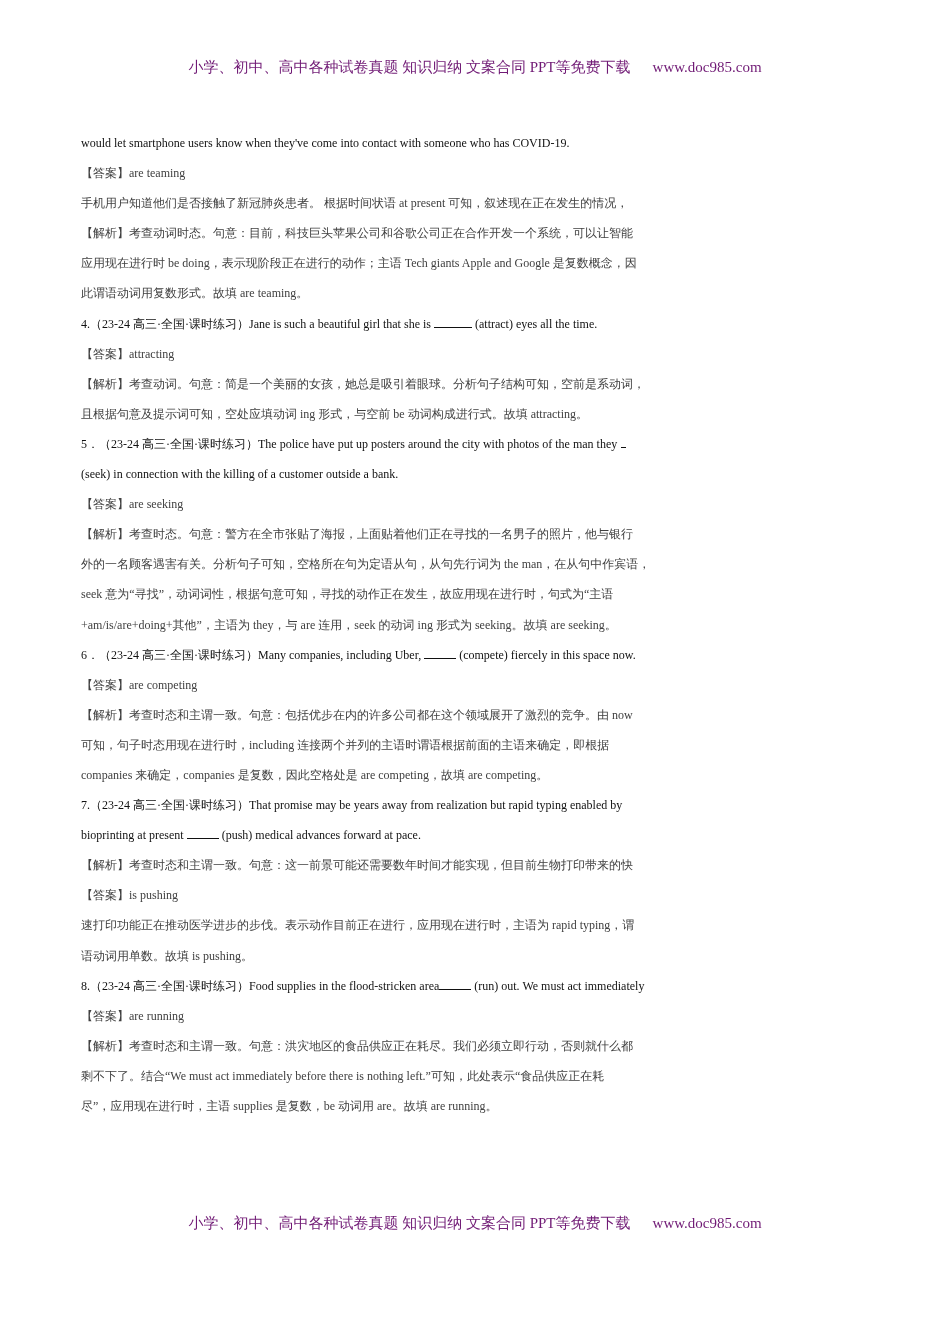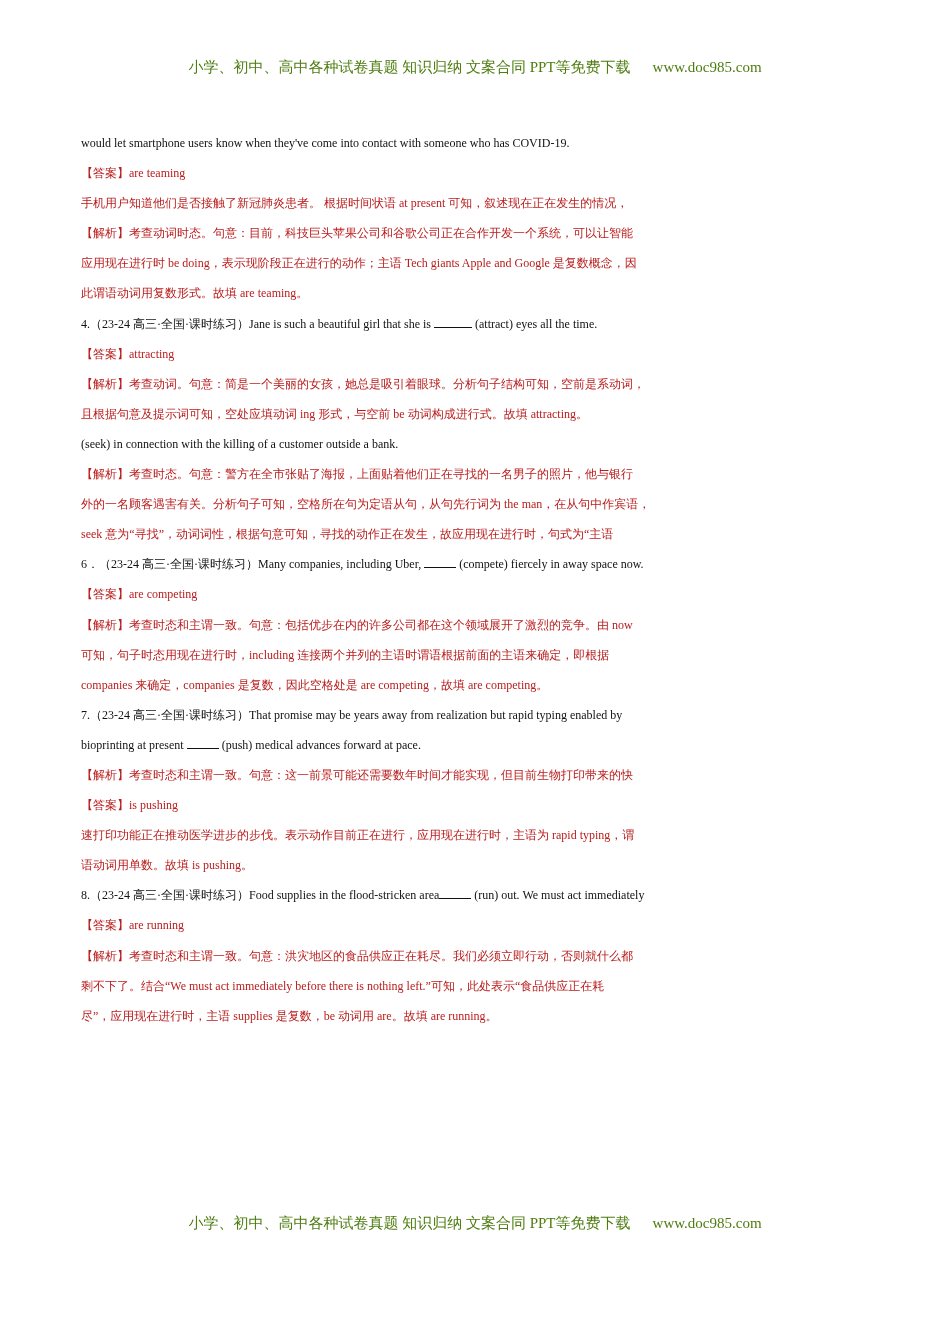--- a/index.html
+++ b/index.html
@@ -15,42 +15,42 @@
       font-family: "Liberation Serif", "DejaVu Serif", serif;
       color: #000000;
     }
     .page-header, .page-footer {
       position: absolute;
       left: 0;
       width: 950px;
       text-align: center;
       font-size: 15px;
       line-height: 20px;
-      color: #4d7c0f;
+      color: #701a75;
       white-space: pre;
     }
     .page-header { top: 57px; }
     .page-footer { top: 1213px; }
     .header-site { margin-left: 22px; }
 
     .content {
       position: absolute;
       left: 81px;
       top: 128px;
       width: 775px;
       font-size: 12px;
       line-height: 30.1px;
     }
     .line {
       display: block;
       white-space: nowrap;
       height: 30.1px;
     }
     .black { color: #111111; }
-    .red { color: #b91c1c; }
+    .red { color: #404040; }
     .blank {
       display: inline-block;
       border-bottom: 1.5px solid #111;
       height: 14px;
       vertical-align: baseline;
     }
     .blank-long { width: 38px; }
     .blank-med { width: 32px; }
     .blank-tiny { width: 5px; margin-left: 4px; }
   </style>
@@ -71,28 +71,31 @@
   </div>
 
   <div>
     <span class="line black"><span>4.</span><span>（23-24 高三·全国·课时练习）</span><span>Jane is such a beautiful girl that she is </span><span class="blank blank-long"></span><span> (attract) eyes all the time.</span></span>
     <span class="line red"><span>【答案】</span><span>attracting</span></span>
     <span class="line red"><span>【解析】</span><span>考查动词。句意：简是一个美丽的女孩，她总是吸引着眼球。分析句子结构可知，空前是系动词，</span></span>
     <span class="line red">且根据句意及提示词可知，空处应填动词 ing 形式，与空前 be 动词构成进行式。故填 attracting。</span>
   </div>
 
   <div>
+    <span class="line black"><span>5．</span><span>（23-24 高三·全国·课时练习）</span><span>The police have put up posters around the city with photos of the man they</span><span class="blank blank-tiny"></span></span>
     <span class="line black">(seek) in connection with the killing of a customer outside a bank.</span>
+    <span class="line red"><span>【答案】</span><span>are seeking</span></span>
     <span class="line red"><span>【解析】</span><span>考查时态。句意：警方在全市张贴了海报，上面贴着他们正在寻找的一名男子的照片，他与银行</span></span>
     <span class="line red">外的一名顾客遇害有关。分析句子可知，空格所在句为定语从句，从句先行词为 the man，在从句中作宾语，</span>
     <span class="line red">seek 意为“寻找”，动词词性，根据句意可知，寻找的动作正在发生，故应用现在进行时，句式为“主语</span>
+    <span class="line red">+am/is/are+doing+其他”，主语为 they，与 are 连用，seek 的动词 ing 形式为 seeking。故填 are seeking。</span>
   </div>
 
   <div>
-    <span class="line black"><span>6．</span><span>（23-24 高三·全国·课时练习）</span><span>Many companies, including Uber, </span><span class="blank blank-med"></span><span> (compete) fiercely in away space now.</span></span>
+    <span class="line black"><span>6．</span><span>（23-24 高三·全国·课时练习）</span><span>Many companies, including Uber, </span><span class="blank blank-med"></span><span> (compete) fiercely in this space now.</span></span>
     <span class="line red"><span>【答案】</span><span>are competing</span></span>
     <span class="line red"><span>【解析】</span><span>考查时态和主谓一致。句意：包括优步在内的许多公司都在这个领域展开了激烈的竞争。由 now</span></span>
     <span class="line red">可知，句子时态用现在进行时，including 连接两个并列的主语时谓语根据前面的主语来确定，即根据</span>
     <span class="line red">companies 来确定，companies 是复数，因此空格处是 are competing，故填 are competing。</span>
   </div>
 
   <div>
     <span class="line black"><span>7.</span><span>（23-24 高三·全国·课时练习）</span><span>That promise may be years away from realization but rapid typing enabled by</span></span>
     <span class="line black"><span>bioprinting at present </span><span class="blank blank-med"></span><span> (push) medical advances forward at pace.</span></span>
     <span class="line red"><span>【解析】</span><span>考查时态和主谓一致。句意：这一前景可能还需要数年时间才能实现，但目前生物打印带来的快</span></span>

